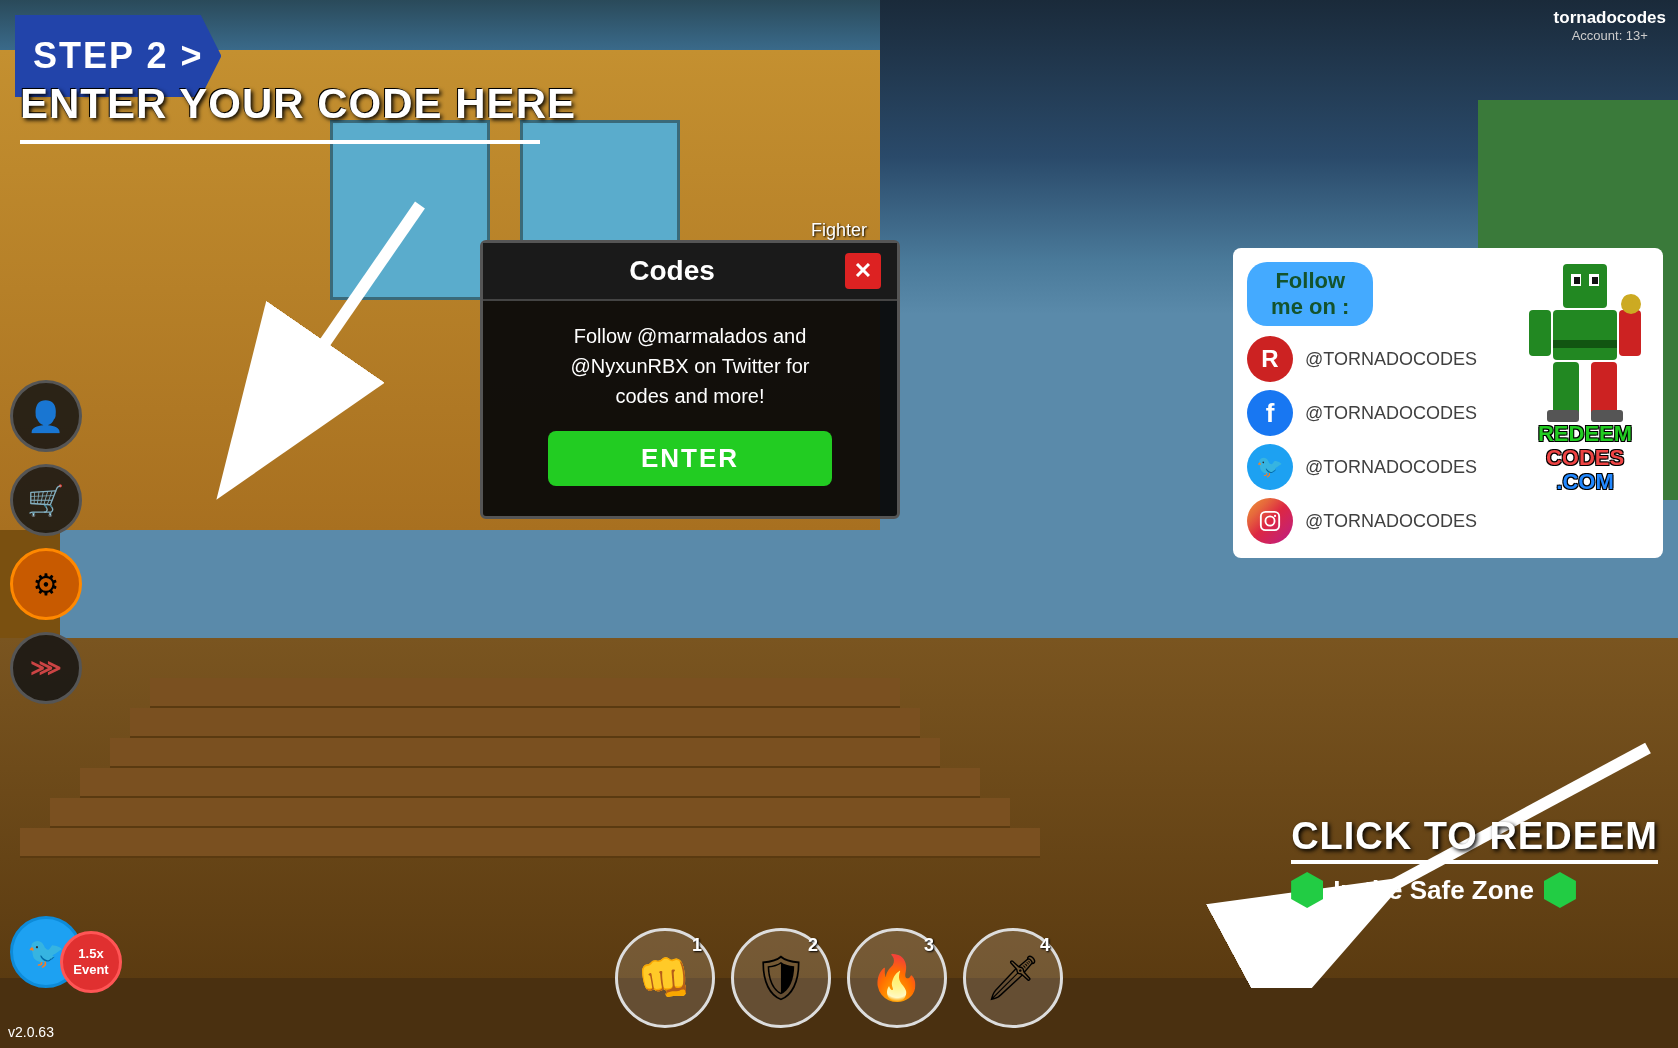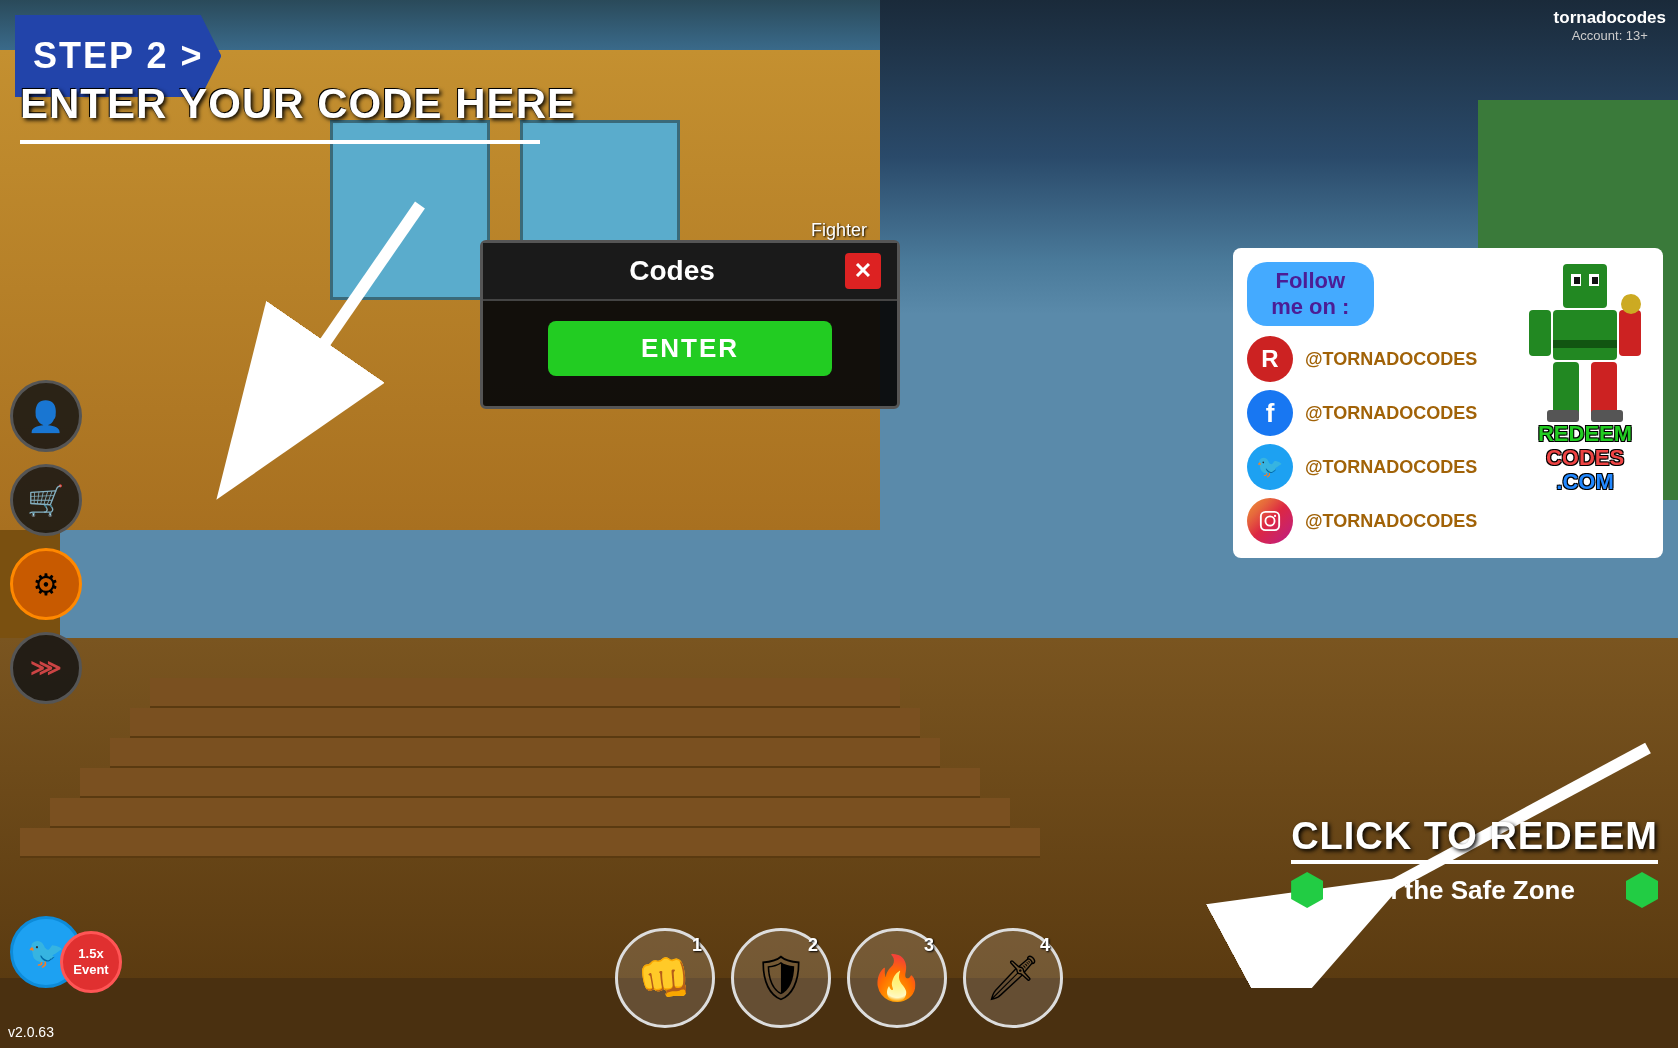--- a/index.html
+++ b/index.html
@@ -242,21 +242,21 @@
       background: white;
       margin-top: 2px;
       margin-bottom: 8px;
     }
     #safe-zone {
       color: white;
       font-size: 26px;
       font-weight: bold;
       display: flex;
       align-items: center;
-      justify-content: space-between;
+      justify-content: flex-start;
       gap: 10px;
     }
     .shield-icon-green {
       width: 32px;
       height: 36px;
       background: #22cc44;
       clip-path: polygon(50% 0%, 100% 25%, 100% 75%, 50% 100%, 0% 75%, 0% 25%);
     }
 
     
@@ -355,21 +355,21 @@
       z-index: 25;
       padding: 14px 14px 14px 14px;
       display: flex;
       flex-direction: column;
       gap: 10px;
     }
     #follow-header-bar {
       background: #44aaff;
       border-radius: 20px;
       padding: 6px 16px;
-      color: #4c1d95;
+      color: #14532d;
       font-size: 22px;
       font-weight: bold;
       text-align: center;
       width: 55%;
     }
     .follow-row {
       display: flex;
       align-items: center;
       gap: 12px;
     }
@@ -384,22 +384,22 @@
       color: white;
       font-weight: bold;
       flex-shrink: 0;
     }
     .follow-icon.roblox { background: #cc2222; }
     .follow-icon.facebook { background: #1877f2; }
     .follow-icon.twitter { background: #1da1f2; }
     .follow-icon.instagram { background: linear-gradient(135deg, #f09433, #e6683c, #dc2743, #cc2366, #bc1888); }
     .follow-handle {
       font-size: 18px;
-      font-weight: bold;
-      color: #a16207;
+      font-weight: normal;
+      color: #404040;
     }
 
     
     #hotbar {
       position: absolute;
       bottom: 20px;
       left: 50%;
       transform: translateX(-50%);
       display: flex;
       gap: 16px;
@@ -483,20 +483,21 @@
   </defs>
   <line x1="420" y1="155" x2="230" y2="430" stroke="white" stroke-width="12" marker-end="url(#arrowhead)"></line>
 </svg>
 
 <div id="codes-dialog">
   <div id="codes-header">
     <div id="codes-title">Codes</div>
     <div id="codes-close">✕</div>
   </div>
   <div id="codes-body">
+    <div id="codes-follow-text">Follow @marmalados and<br>@NyxunRBX on Twitter for<br>codes and more!</div>
     <button id="enter-btn">ENTER</button>
   </div>
 </div>
 
 <div id="follow-panel">
   <div style="display:flex;justify-content:space-between;align-items:flex-start;">
     <div>
       <div id="follow-header-bar">Follow me on :</div>
       <div style="margin-top:10px;display:flex;flex-direction:column;gap:8px;">
         <div class="follow-row">

